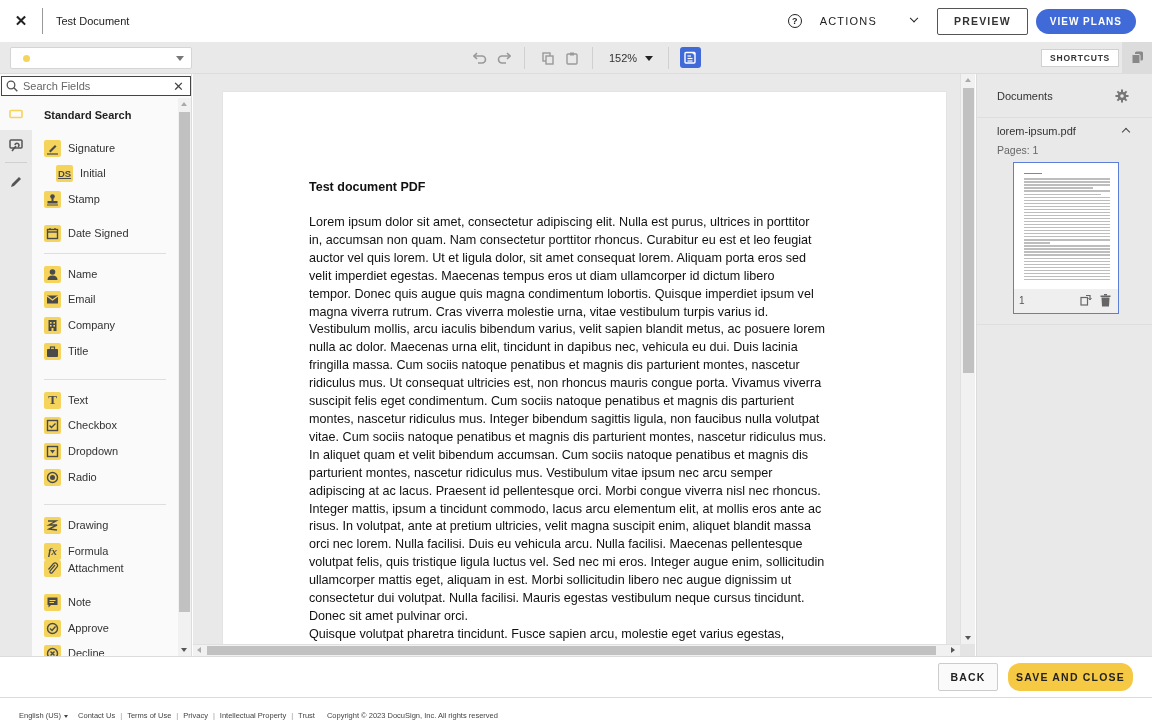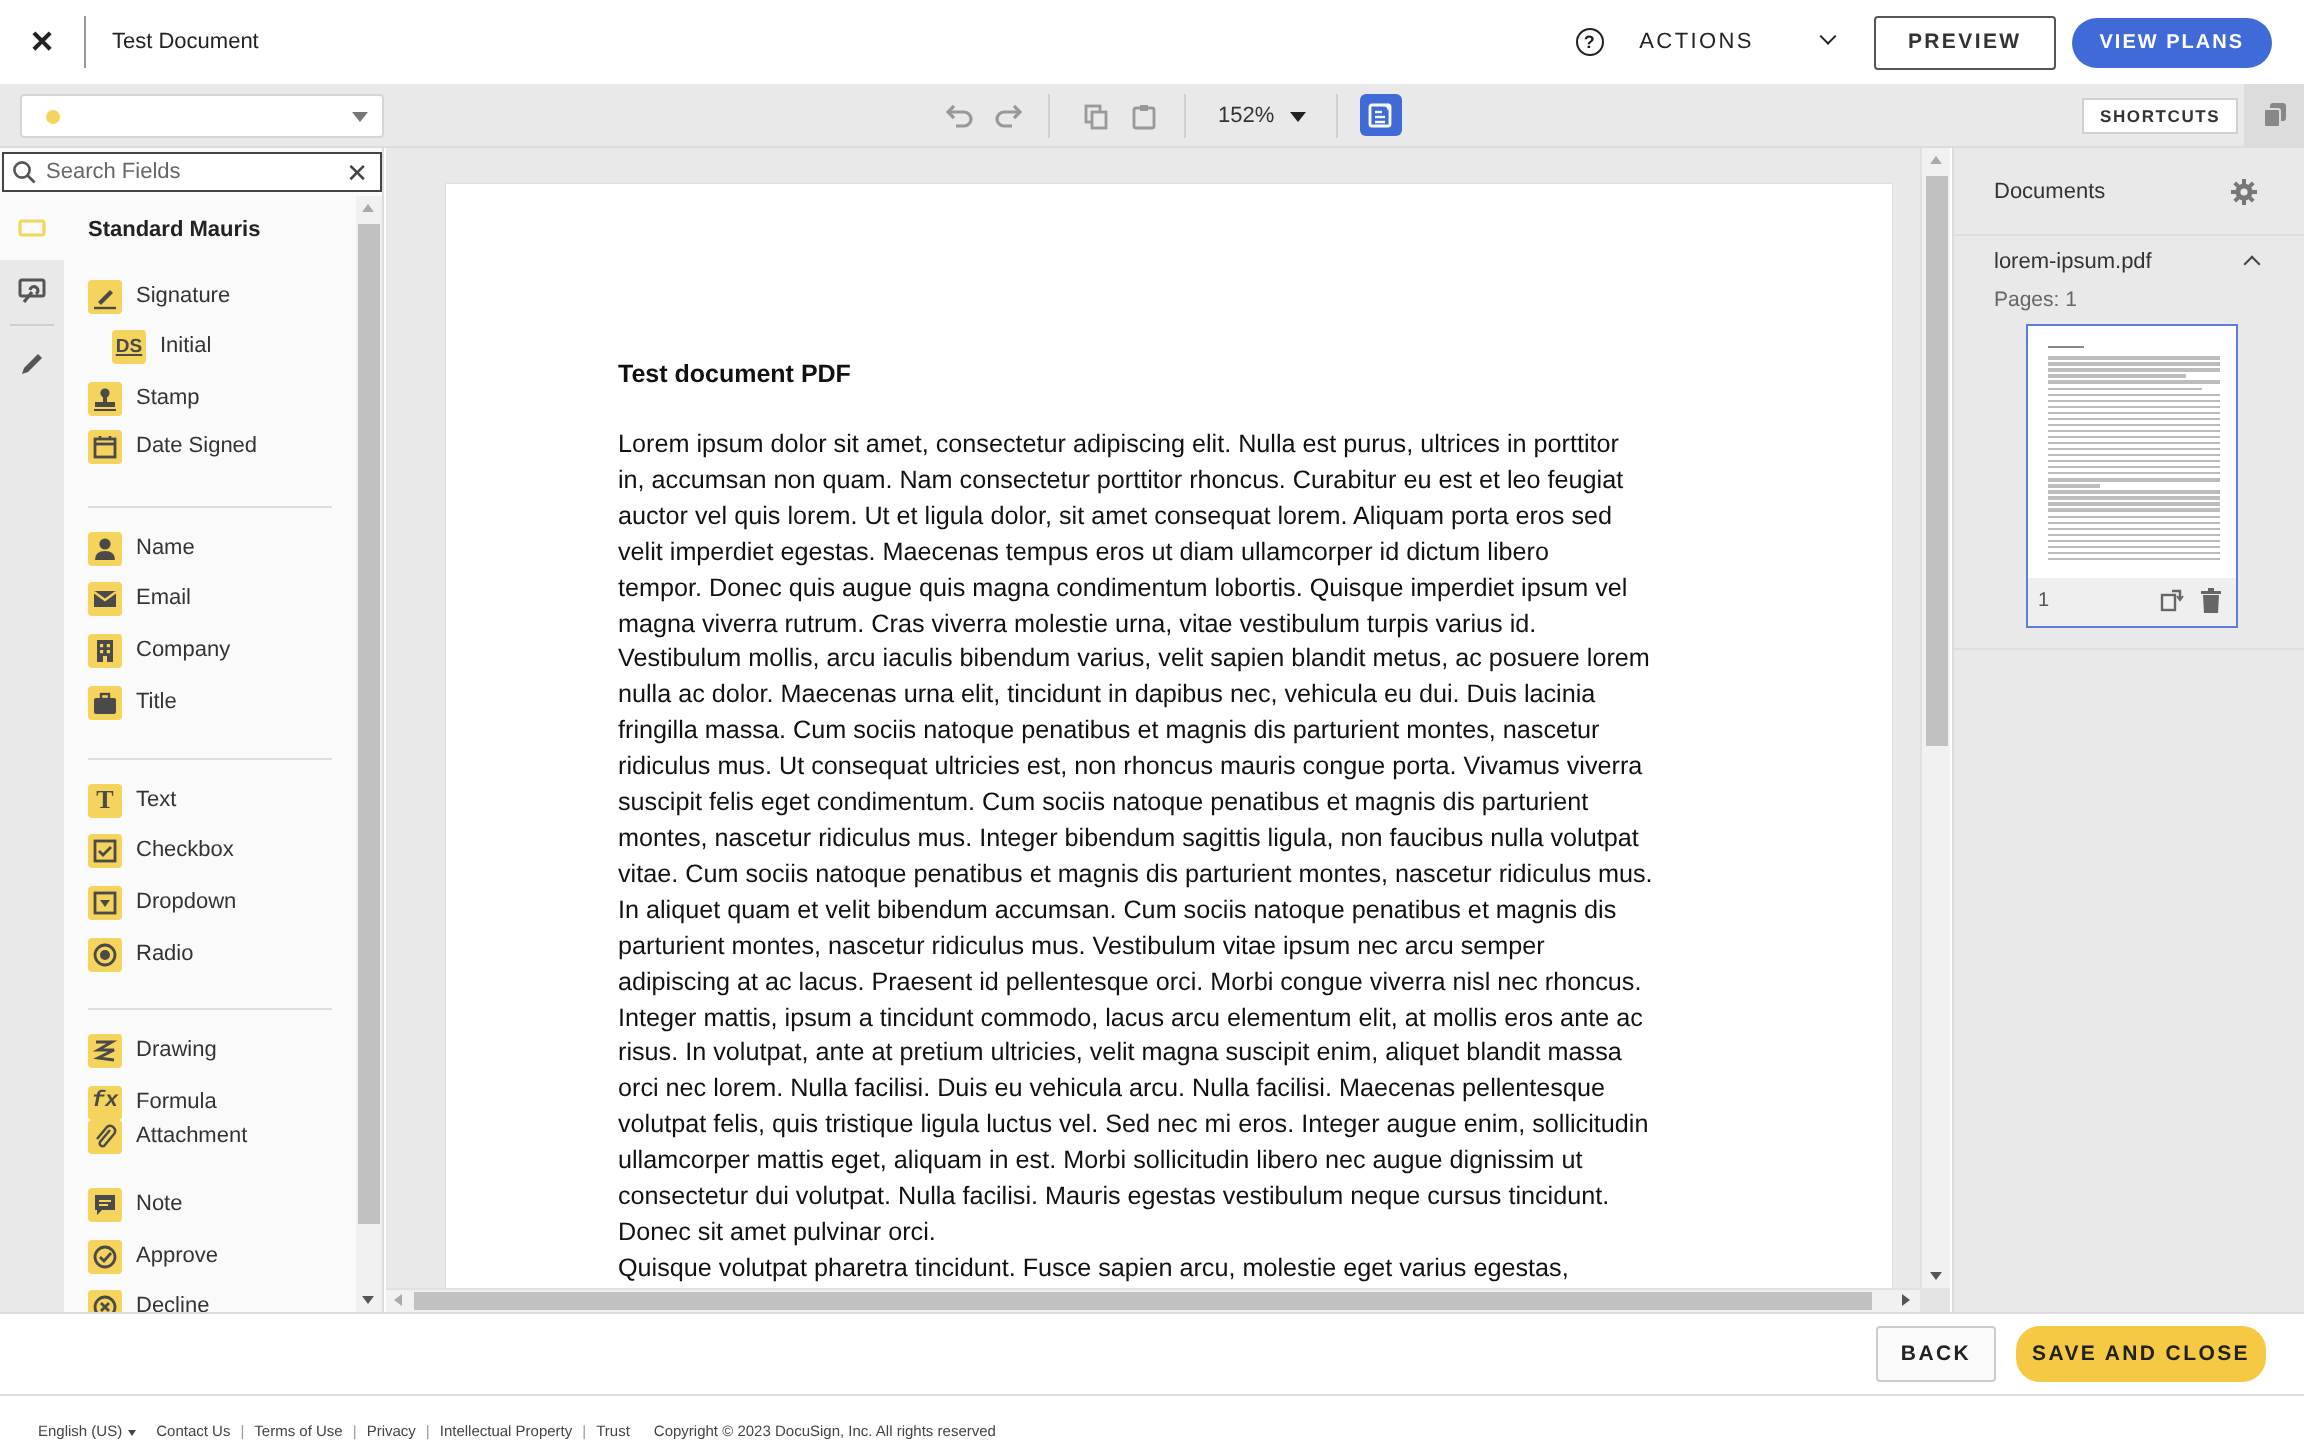--- a/index.html
+++ b/index.html
@@ -208,21 +208,21 @@
     </div>
     <div class="rail-sep"></div>
     <div class="rail-item" style="top:68px;">
       <svg width="14" height="14" viewBox="0 0 14 14">
           <path d="M2 12 L3 9 L10 2 L12 4 L5 11 Z" fill="#555"></path>
         </svg>
     </div>
   </div>
 
   <div class="field-list">
-    <div class="section-title">Standard Mauris</div>
+    <div class="section-title">Standard Search</div>
 
     <div class="field-item" style="top:41px;">
       <span class="field-ic">
           <svg width="13" height="13" viewBox="0 0 13 13">
             <path d="M3 9 L9 3 L10.5 4.5 L4.5 10.5 Z" fill="#4a4a4a"></path>
             <line x1="1" y1="12" x2="12" y2="12" stroke="#4a4a4a" stroke-width="1.2"></line>
           </svg>
         </span>
       <span class="field-label">Signature</span>
     </div>
@@ -234,21 +234,21 @@
       <span class="field-ic">
           <svg width="13" height="13" viewBox="0 0 13 13">
             <circle cx="6.5" cy="3.5" r="2.3" fill="#4a4a4a"></circle>
             <rect x="5.5" y="5" width="2" height="3" fill="#4a4a4a"></rect>
             <rect x="1.5" y="8" width="10" height="2.5" fill="#4a4a4a"></rect>
             <line x1="1" y1="12" x2="12" y2="12" stroke="#4a4a4a" stroke-width="1"></line>
           </svg>
         </span>
       <span class="field-label">Stamp</span>
     </div>
-    <div class="field-item" style="top:116px;">
+    <div class="field-item" style="top:126px;">
       <span class="field-ic">
           <svg width="13" height="13" viewBox="0 0 13 13">
             <rect x="1.5" y="2.5" width="10" height="9" fill="none" stroke="#4a4a4a" stroke-width="1.4"></rect>
             <line x1="1.5" y1="5" x2="11.5" y2="5" stroke="#4a4a4a" stroke-width="1.4"></line>
             <line x1="4" y1="1" x2="4" y2="3" stroke="#4a4a4a" stroke-width="1.3"></line>
             <line x1="9" y1="1" x2="9" y2="3" stroke="#4a4a4a" stroke-width="1.3"></line>
           </svg>
         </span>
       <span class="field-label">Date Signed</span>
     </div>
@@ -334,21 +334,21 @@
 
     <div class="field-item" style="top:418px;">
       <span class="field-ic">
           <svg width="13" height="13" viewBox="0 0 13 13">
             <path d="M2 2 L10 2 L3 6 L11 6 L3 10 L11 11" fill="none" stroke="#4a4a4a" stroke-width="1.4"></path>
           </svg>
         </span>
       <span class="field-label">Drawing</span>
     </div>
     <div class="field-item" style="top:444px;">
-      <span class="field-ic" style="font-family:Liberation Mono, monospace;font-style:italic;font-size:11px;">fx</span>
+      <span class="field-ic" style="font-family:Liberation Serif, serif;font-style:italic;font-size:11px;">fx</span>
       <span class="field-label">Formula</span>
     </div>
     <div class="field-item" style="top:461px;">
       <span class="field-ic">
           <svg width="13" height="13" viewBox="0 0 13 13">
             <path d="M9 3 L4 9 A1.5 1.5 0 0 0 6 11 L11 5 A2.5 2.5 0 0 0 7.5 1.5 L2.5 7.5" fill="none" stroke="#4a4a4a" stroke-width="1.2"></path>
           </svg>
         </span>
       <span class="field-label">Attachment</span>
     </div>

